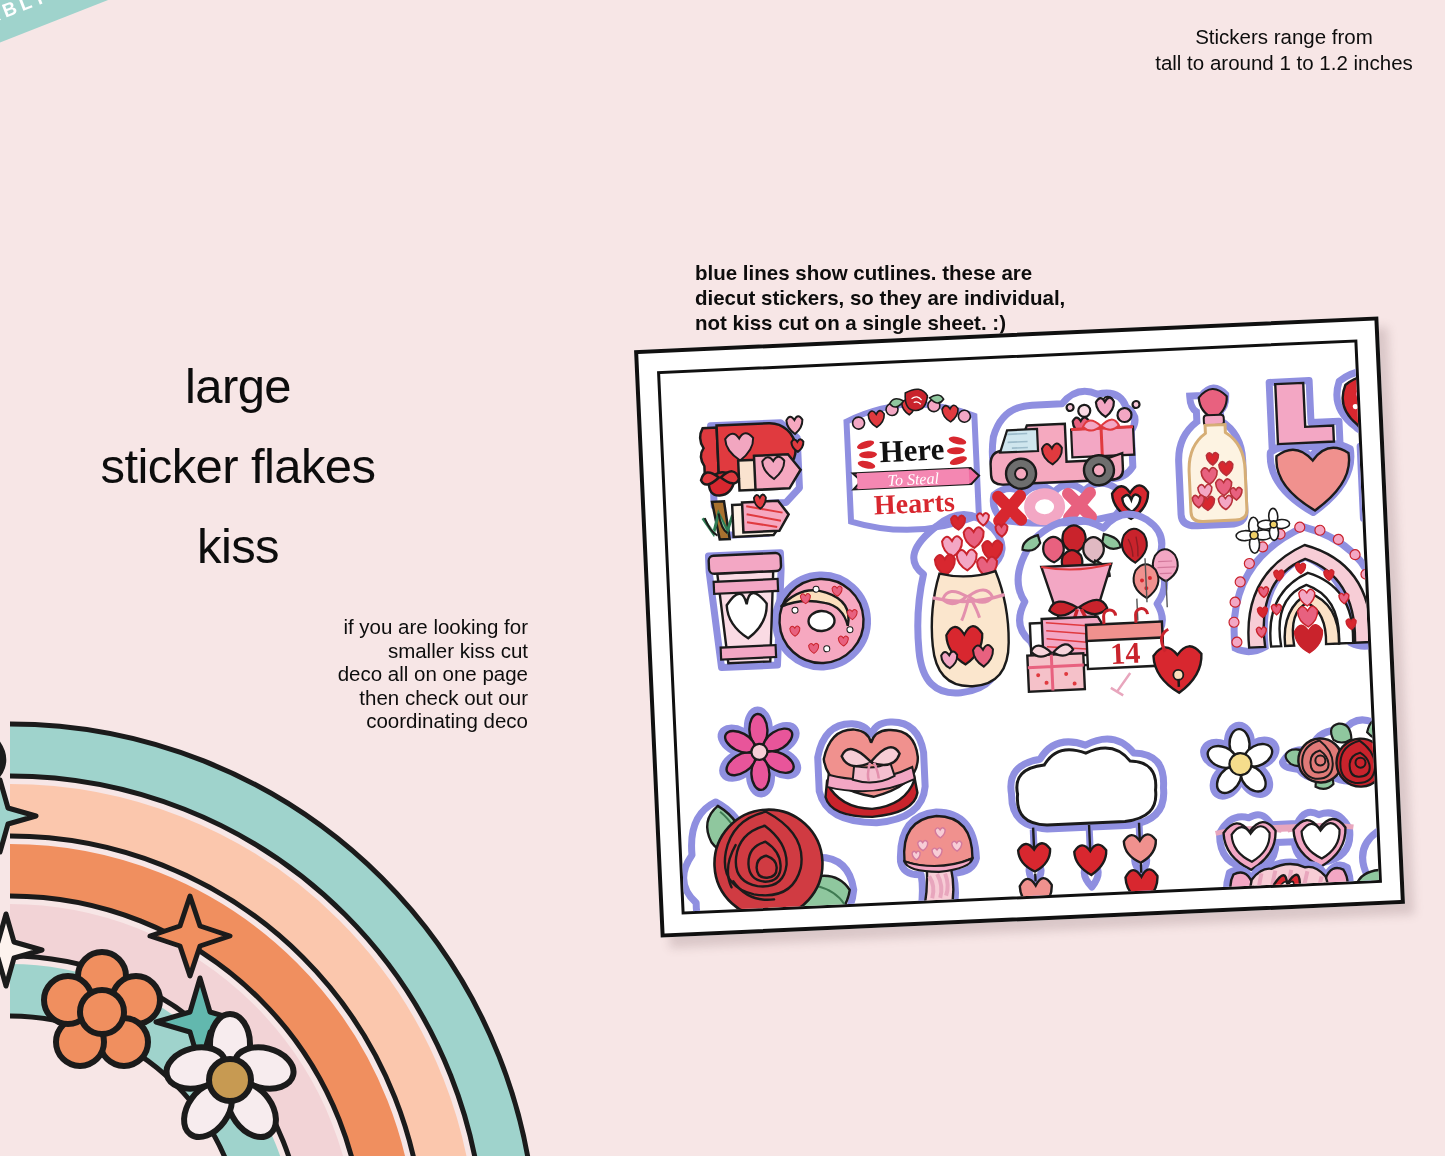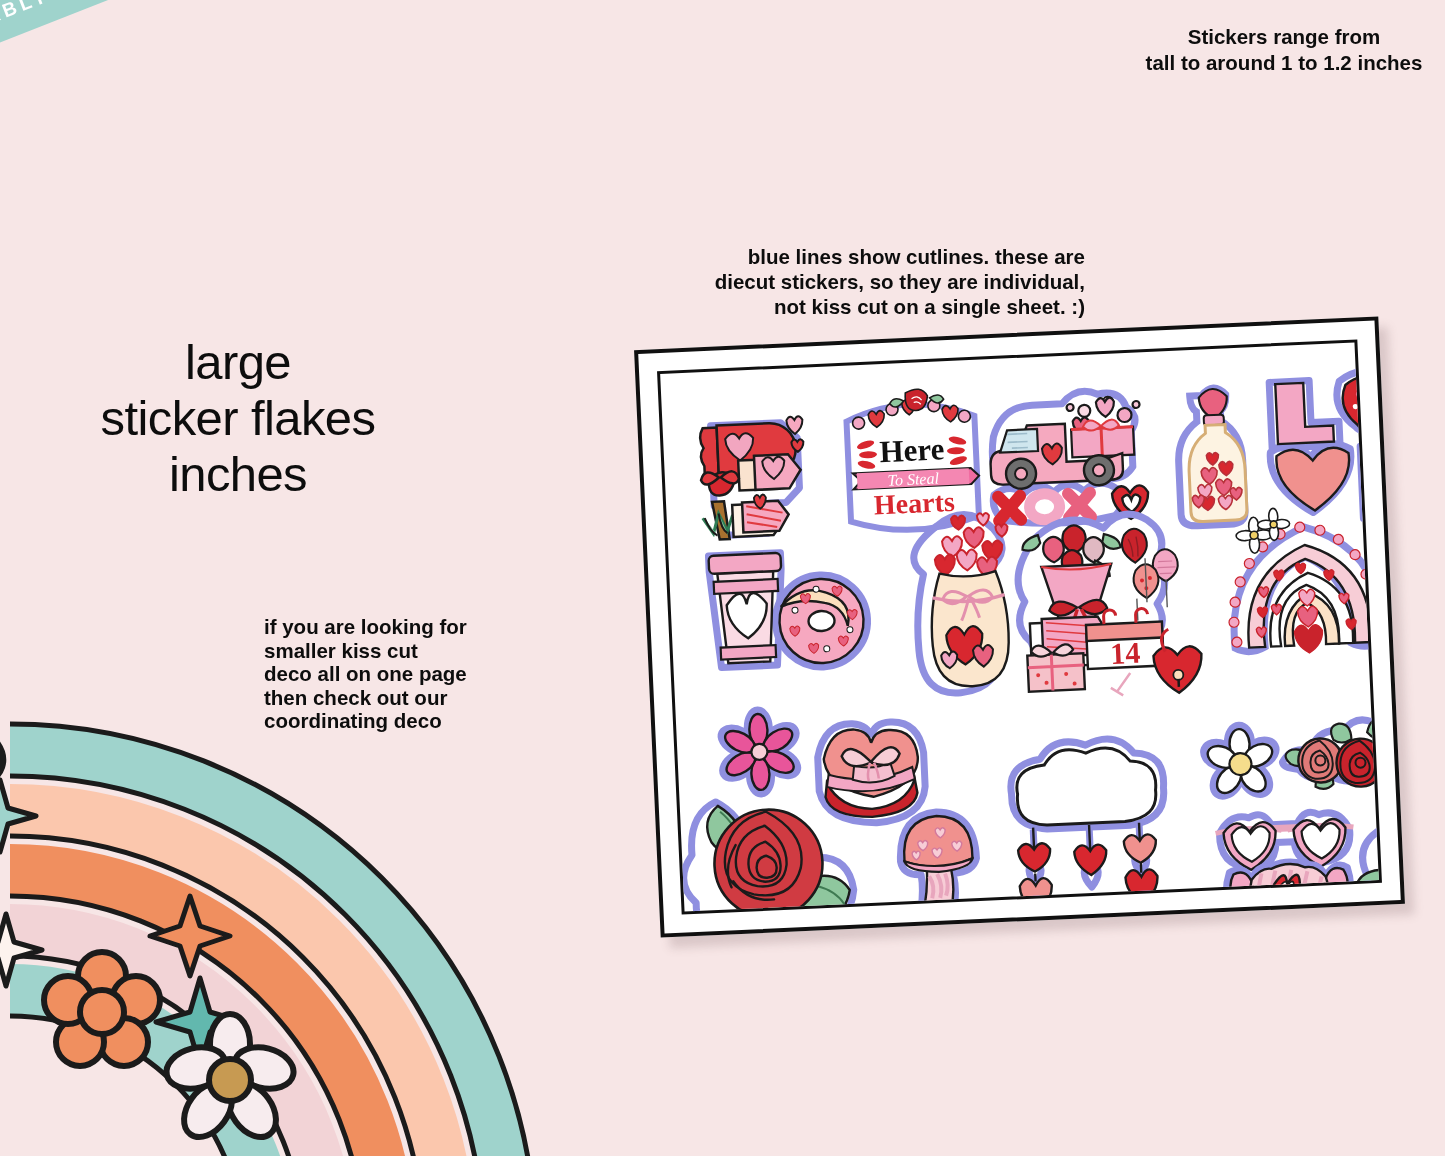--- a/index.html
+++ b/index.html
@@ -43,49 +43,49 @@
   .headline{
     position:absolute;
     left:28px;top:334px;width:420px;
     text-align:center;
     color:#0d0d0d;
     font-size:49px;
     line-height:56px;
     font-weight:400;
     letter-spacing:-0.6px;
   }
-  .headline div{white-space:nowrap;}
+  .headline div{white-space:nowrap;margin-top:24px;}
 
   
   .left-note{
     position:absolute;
-    left:264px;top:615px;width:248px;
-    text-align:left;
+    left:280px;top:615px;width:248px;
+    text-align:right;
     color:#0d0d0d;
     font-size:20.5px;
     line-height:23.5px;
-    font-weight:700;
+    font-weight:400;
   }
 
   
   .tr-note{
     position:absolute;
     right:6px;top:24px;width:310px;
     text-align:center;
     color:#0d0d0d;
     font-size:20.5px;
     line-height:26px;
-    font-weight:700;
+    font-weight:400;
   }
 
   
   .cut-note{
     position:absolute;
-    left:695px;top:244px;width:390px;
-    text-align:right;
+    left:695px;top:260px;width:390px;
+    text-align:left;
     color:#0d0d0d;
     font-size:20.5px;
     line-height:25px;
     font-weight:600;
   }
 
   
   .sheet-wrap{
     position:absolute;
     left:647px;top:333px;
@@ -135,21 +135,21 @@
 
 <div class="cut-note">
   <div>blue lines show cutlines.  these are</div>
   <div>diecut stickers, so they are individual,</div>
   <div>not kiss cut on a single sheet. :)</div>
 </div>
 
 <div class="headline">
   <div>large</div>
   <div>sticker flakes</div>
-  <div>inches</div>
+  <div>kiss</div>
 </div>
 
 <div class="left-note">
   <div>if you are looking for</div>
   <div>smaller kiss cut</div>
   <div>deco all on one page</div>
   <div>then check out our</div>
   <div>coordinating deco</div>
 </div>
 

